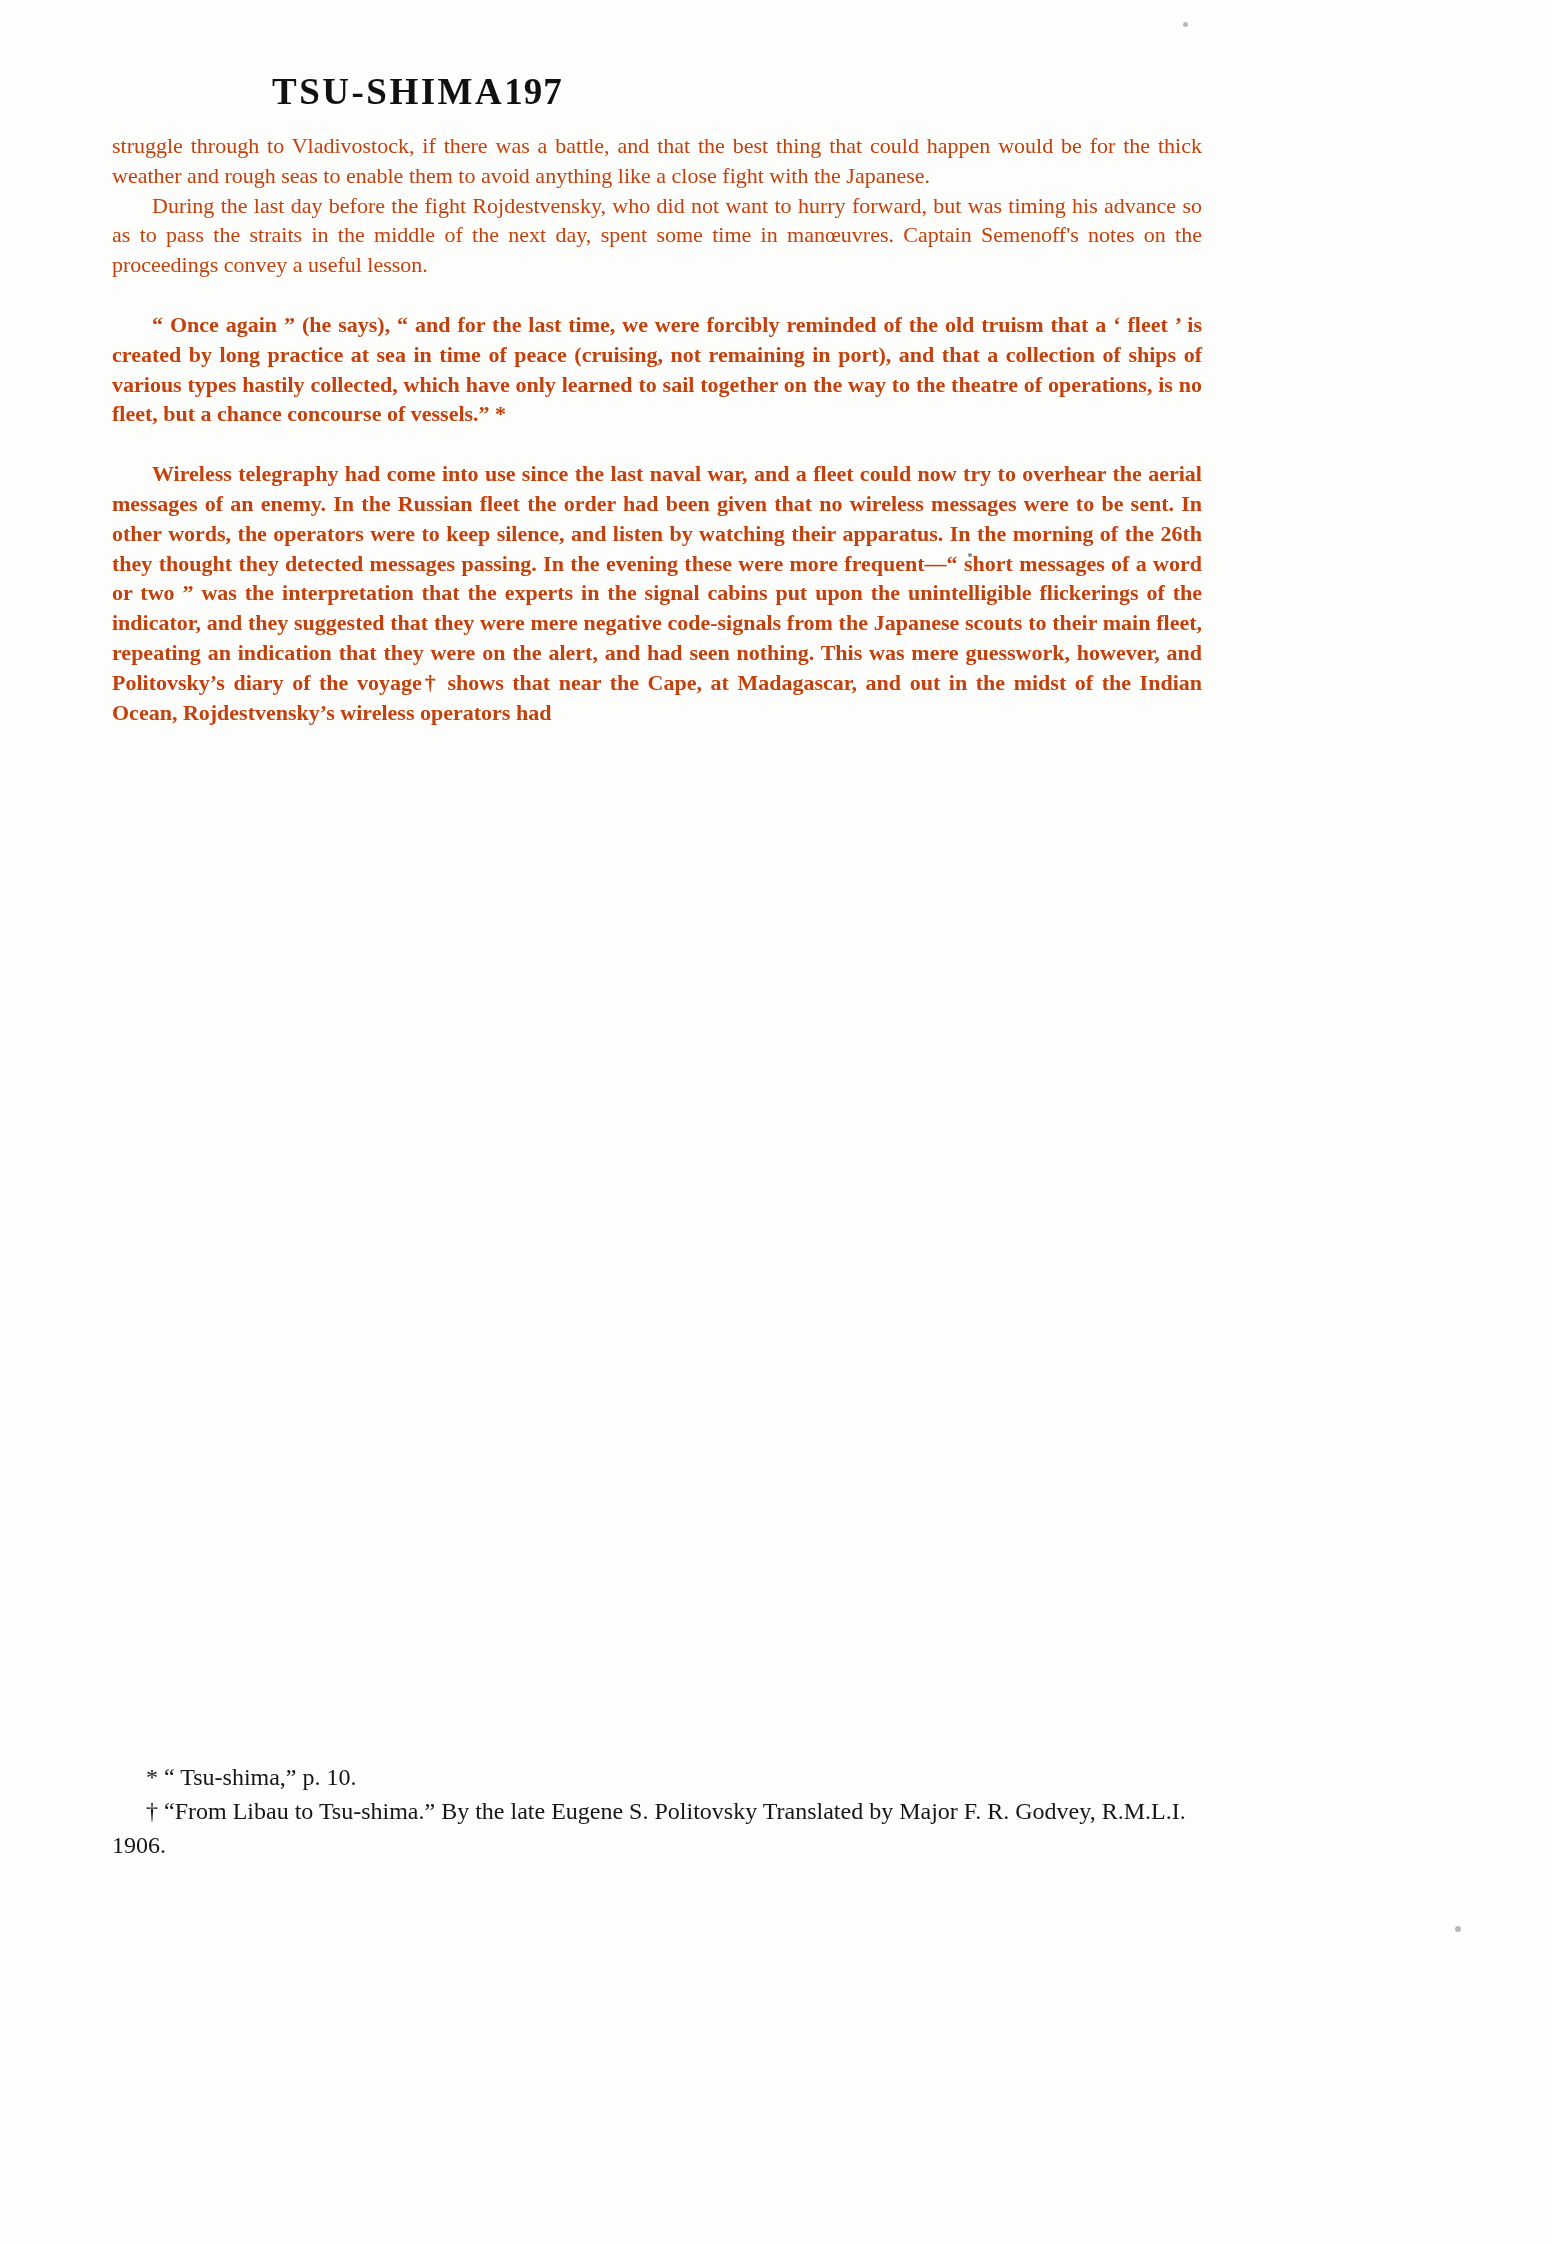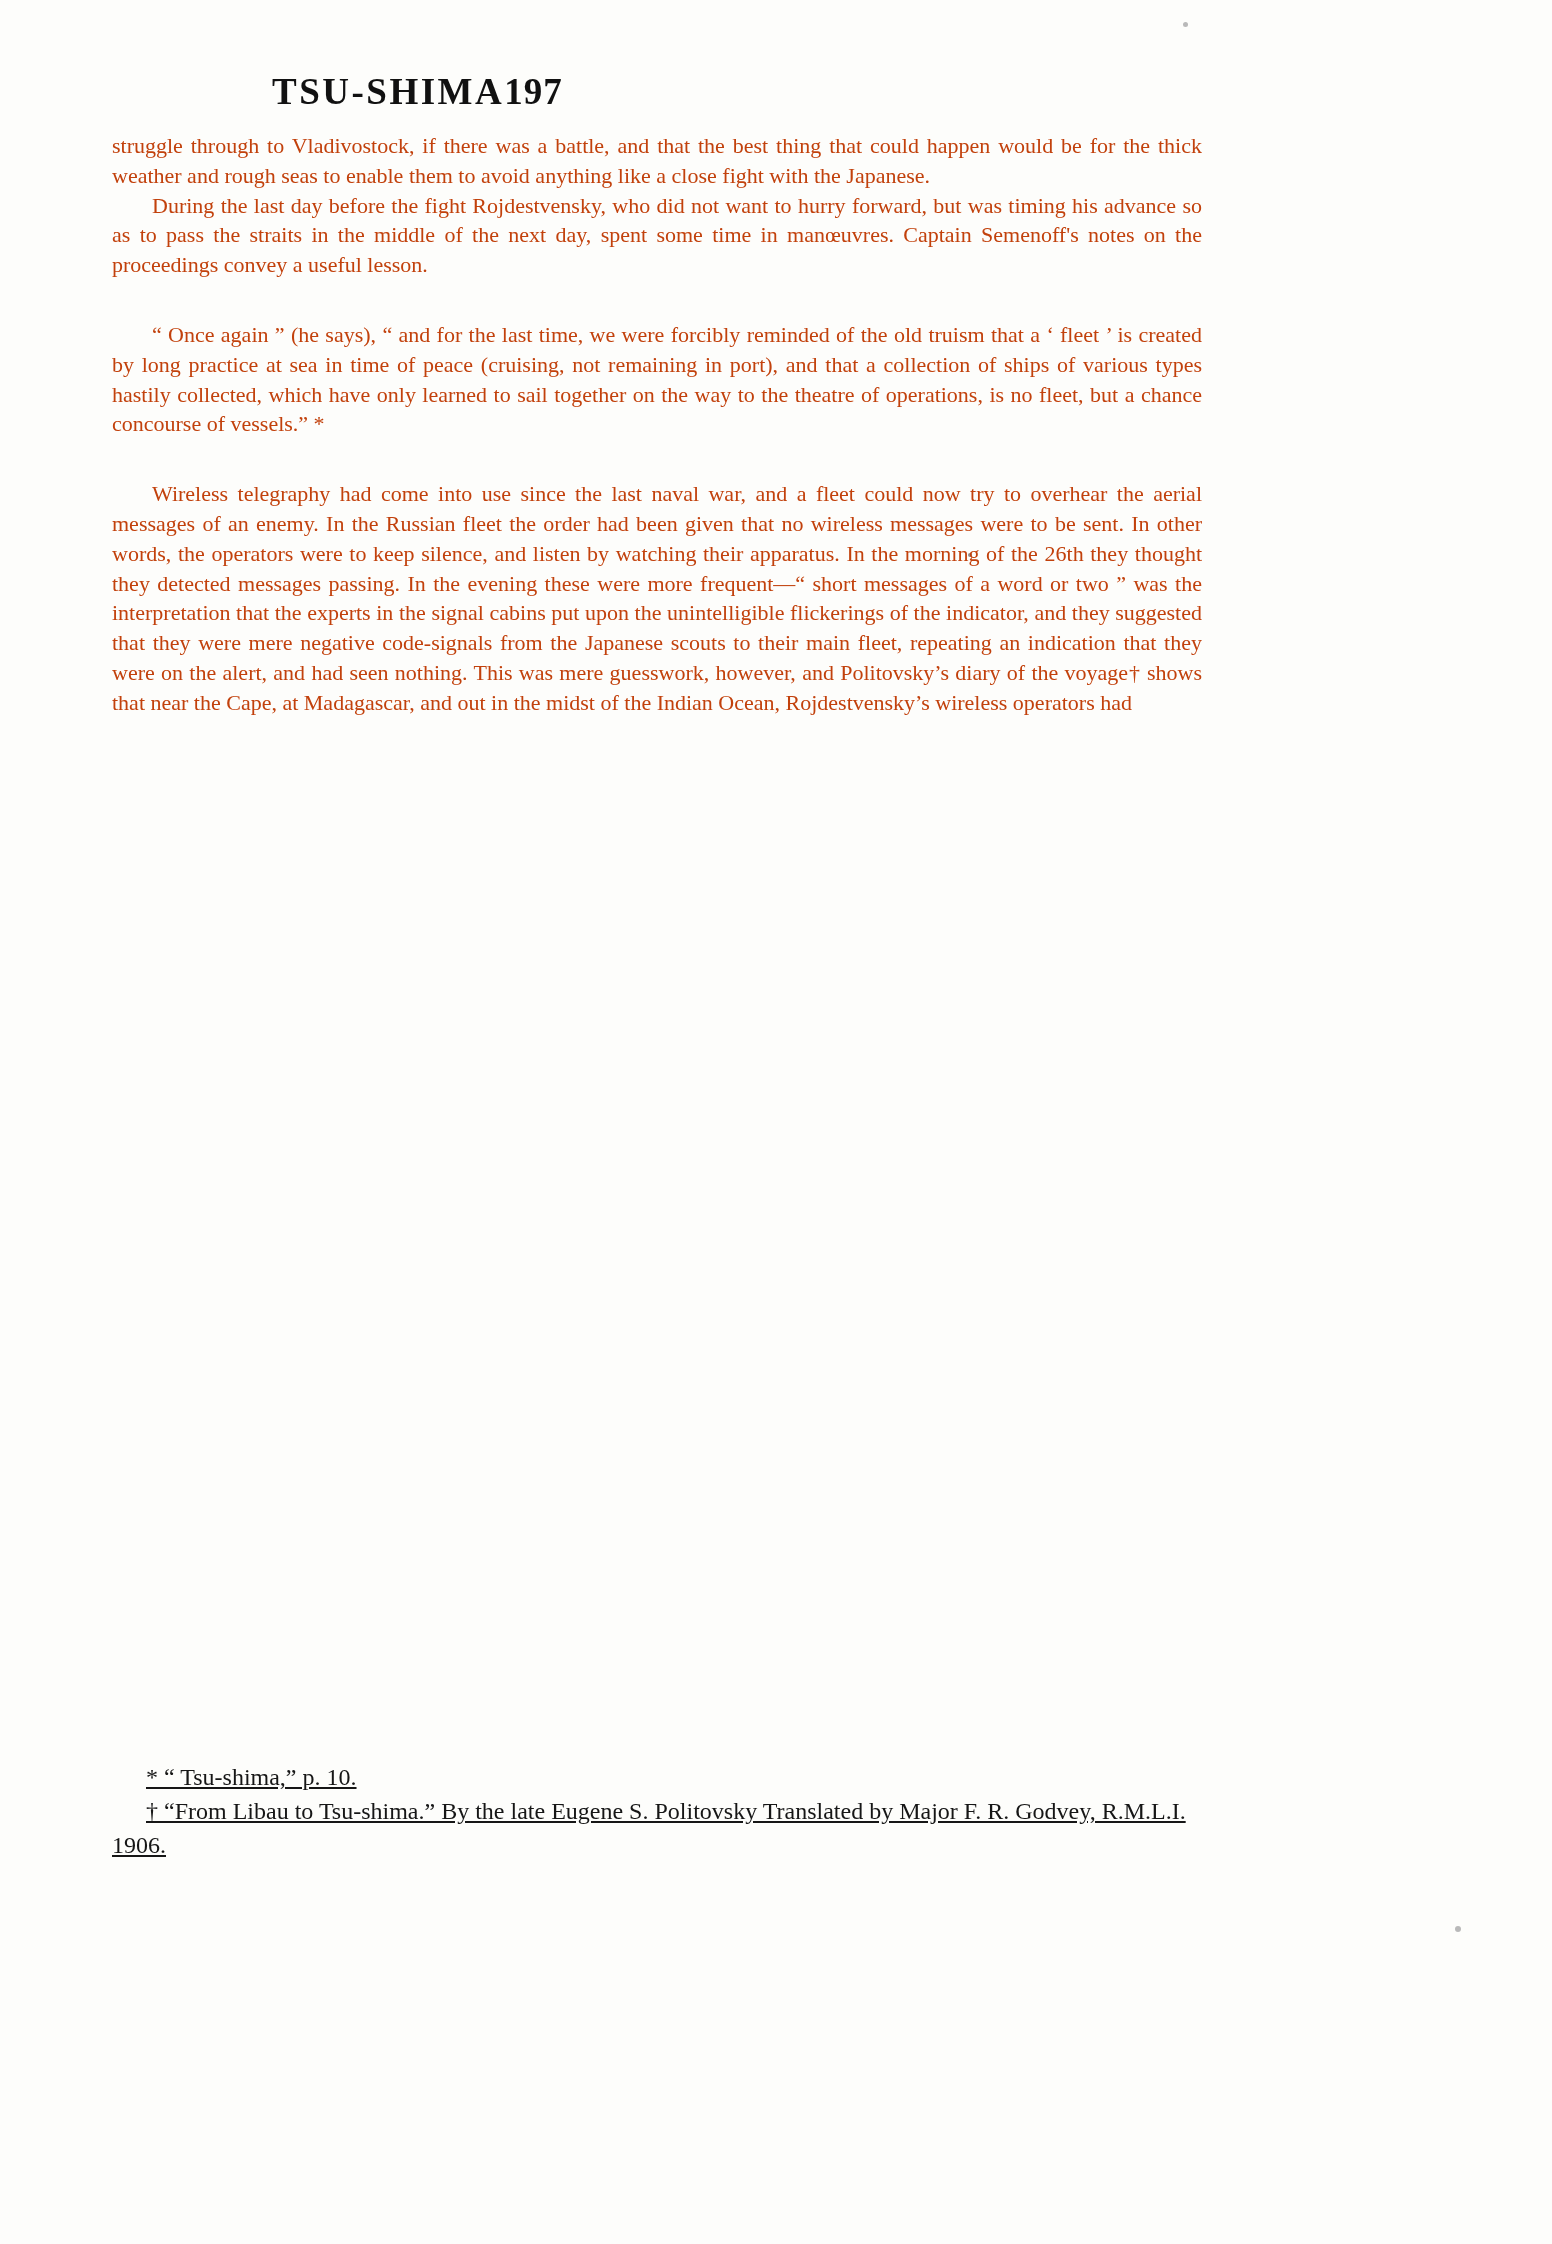--- a/index.html
+++ b/index.html
@@ -55,38 +55,38 @@
     text-align: justify;
     margin: 0;
     text-indent: 0;
     color: #c2410c;
     -webkit-font-smoothing: antialiased;
   }
   .body-text p.indent {
     text-indent: 40px;
   }
   .gap-block {
-    margin-top: 40px;
+    margin-top: 30px;
+    font-weight: bold;
   }
   .quote-block p {
     text-align: justify;
   }
   .footnotes {
     position: absolute;
     left: 112px;
     top: 1760px;
     width: 1080px;
   }
   .footnote {
     font-size: 24px;
     line-height: 1.42;
     color: #161616;
     margin: 0;
     text-align: left;
-    text-decoration: underline;
   }
   .footnote.fn1 {
     text-indent: 34px;
   }
   .footnote.fn2 {
     text-indent: 34px;
   }
   .speck {
     position: absolute;
     background: #b9b9b9;

